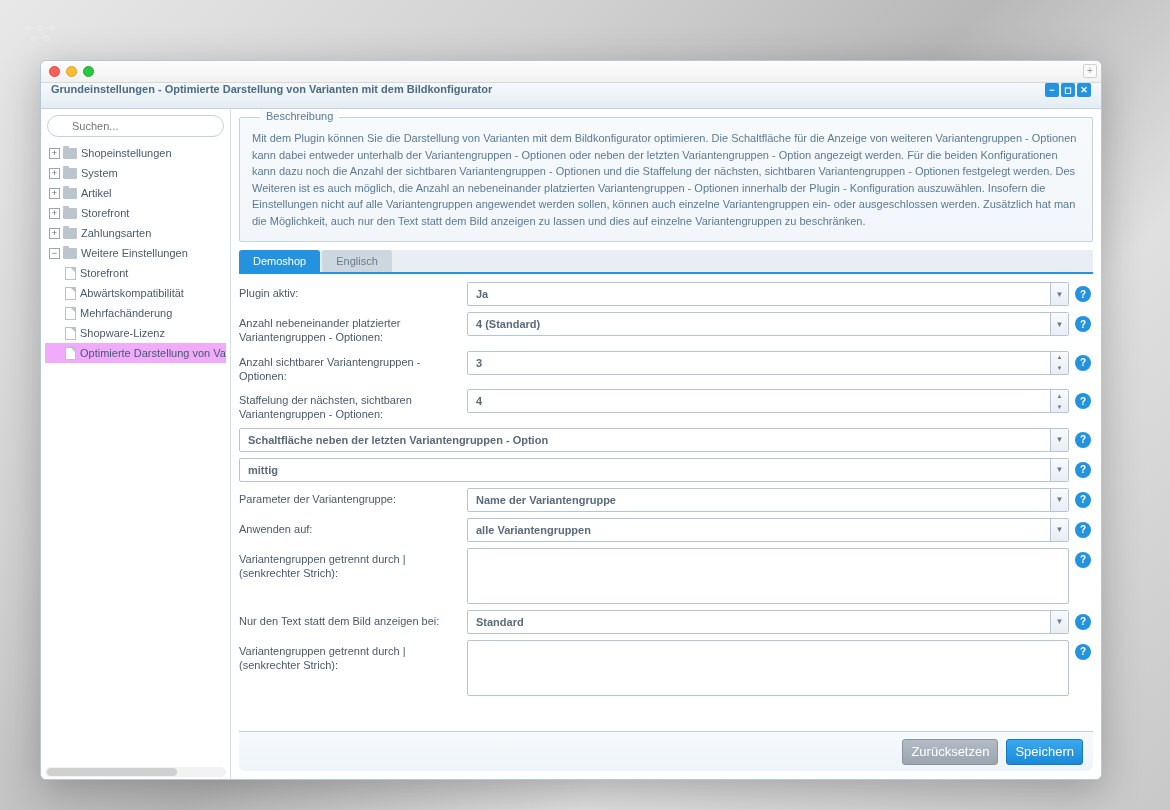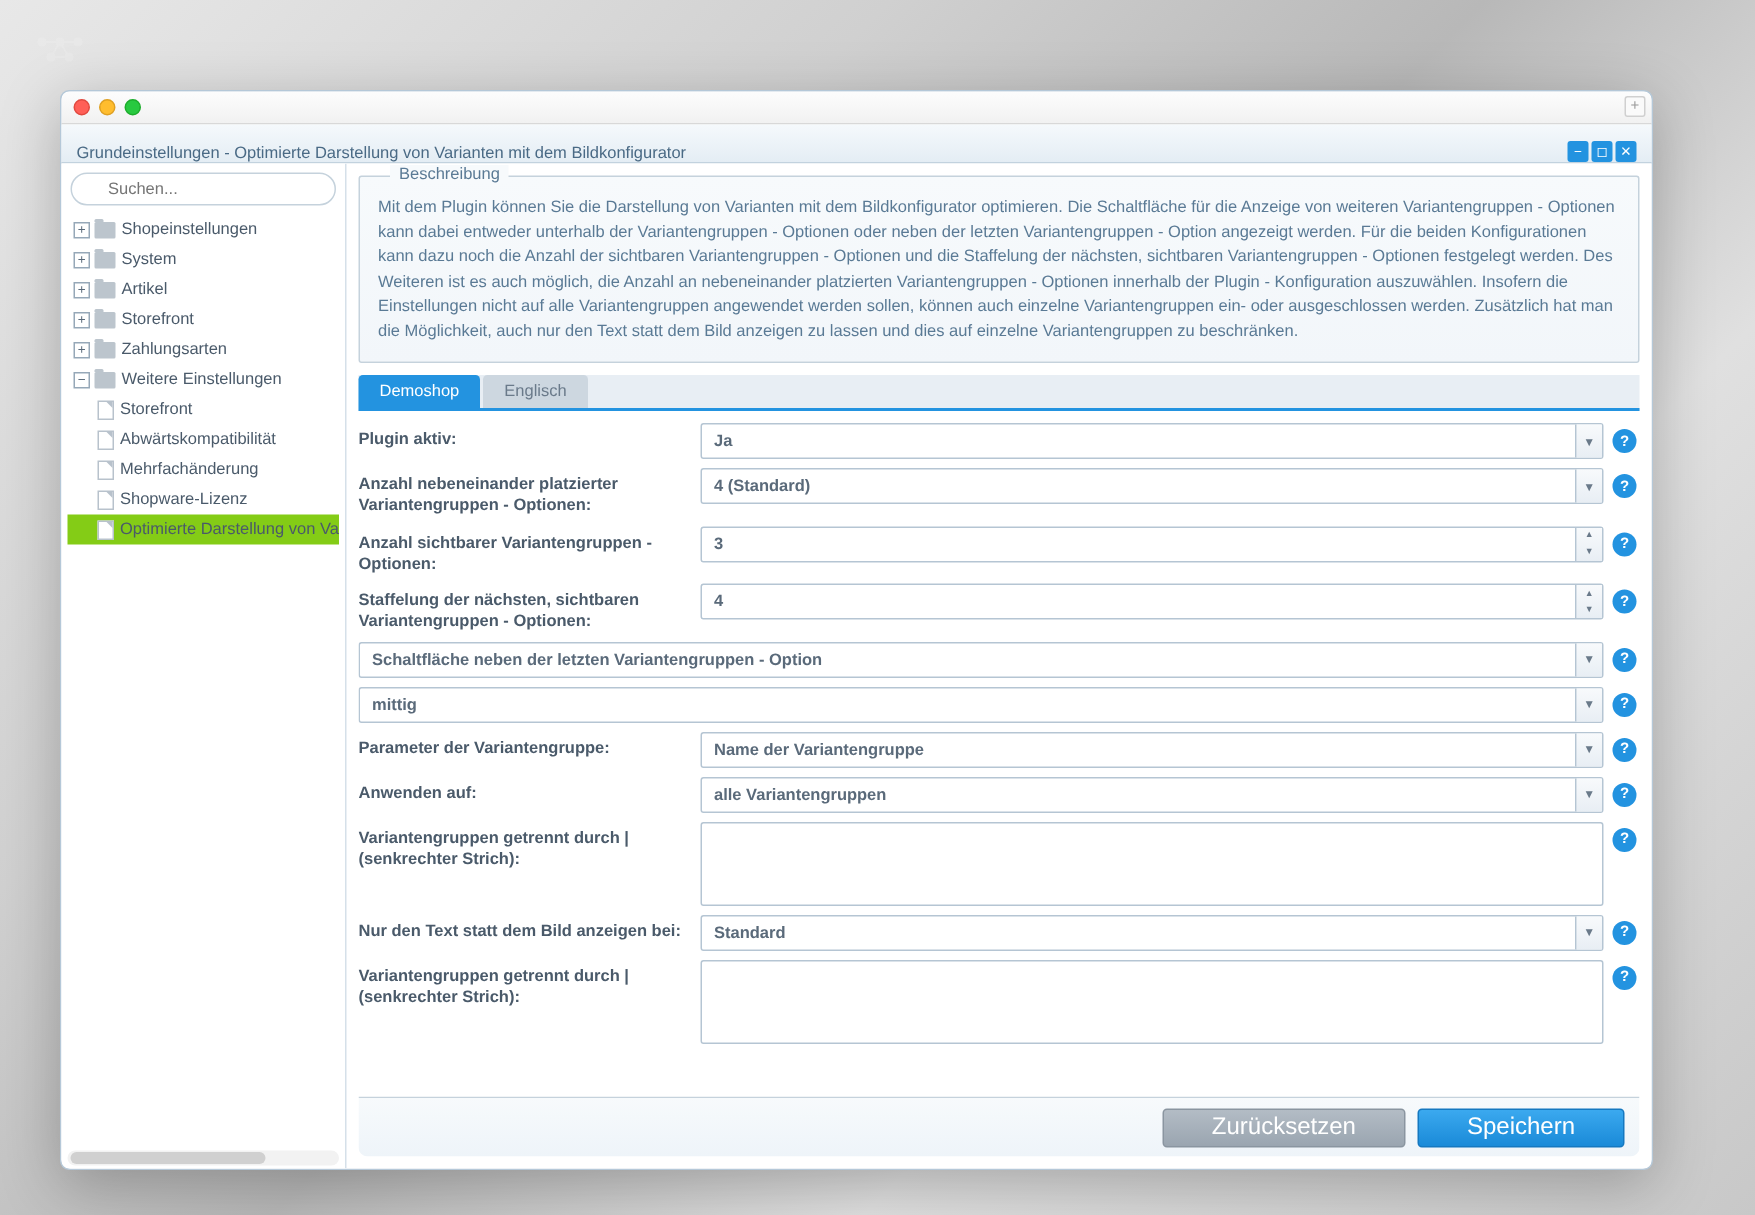--- a/index.html
+++ b/index.html
@@ -7,57 +7,57 @@
 .bg-pattern { position: absolute; top: 20px; left: 20px; opacity: 0.15; }
 .bg-pattern svg { width: 50px; height: 30px; }
 .window { position: absolute; top: 60px; left: 40px; width: 1062px; height: 720px; background: #fff; border: 1px solid #b5c8d8; border-radius: 6px; box-shadow: 0 10px 40px rgba(0,0,0,0.25); display: flex; flex-direction: column; }
 .titlebar { height: 22px; background: linear-gradient(#fdfdfd,#f1f1f1); border-bottom: 1px solid #d8d8d8; border-radius: 6px 6px 0 0; display: flex; align-items: center; padding: 0 8px; position: relative; }
 .traffic-lights { display: flex; gap: 6px; }
 .light { width: 11px; height: 11px; border-radius: 50%; }
 .light.red { background: #ff5f57; border: 1px solid #e1493f; }
 .light.yellow { background: #ffbd2e; border: 1px solid #dfa022; }
 .light.green { background: #28c940; border: 1px solid #1dad2c; }
 .titlebar-plus { position: absolute; right: 4px; top: 3px; width: 14px; height: 14px; border: 1px solid #d0d0d0; background: #fafafa; color: #999; font-size: 10px; text-align: center; line-height: 12px; border-radius: 2px; }
-.subheader { height: 26px; background: linear-gradient(#f5f9fc,#e4edf4); border-bottom: 1px solid #c2d2de; display: flex; align-items: flex-end; padding: 0 10px; font-weight: normal; color: #4a6a85; font-size: 11px; }
+.subheader { height: 26px; background: linear-gradient(#f5f9fc,#e4edf4); border-bottom: 1px solid #c2d2de; display: flex; align-items: flex-start; padding: 0 10px; font-weight: bold; color: #4a6a85; font-size: 11px; }
 .win-controls { margin-left: auto; display: flex; gap: 2px; }
 .win-btn { width: 14px; height: 14px; background: #2393e0; color: #fff; font-size: 9px; display: flex; align-items: center; justify-content: center; border-radius: 2px; cursor: pointer; }
 .body { flex: 1; display: flex; background: #fff; border-radius: 0 0 6px 6px; overflow: hidden; }
 .sidebar { width: 190px; border-right: 1px solid #d5e0e9; display: flex; flex-direction: column; background: #fff; padding: 4px 0 0 0; }
 .search-wrap { padding: 2px 6px 6px 6px; }
 .search { width: 100%; height: 22px; border: 1px solid #c5d2dc; border-radius: 11px; padding: 0 8px 0 24px; font-size: 11px; color: #888; background: #fff; position: relative; }
 .search-container { position: relative; }
 .search-icon { position: absolute; left: 8px; top: 5px; color: #999; font-size: 11px; }
 .tree { flex: 1; overflow-x: hidden; overflow-y: auto; padding: 0 4px; }
 .tree-item { display: flex; align-items: center; height: 20px; padding-left: 4px; color: #4a5a6a; cursor: pointer; white-space: nowrap; }
 .tree-item.child { padding-left: 20px; }
-.tree-item.selected { background: #84cc16; }
+.tree-item.selected { background: #f0abfc; }
 .expander { width: 11px; height: 11px; border: 1px solid #96a8b8; background: #fff; color: #5a6a7a; font-size: 9px; line-height: 9px; text-align: center; margin-right: 3px; }
 .folder-icon { width: 14px; height: 11px; background: #bcc5cd; border-radius: 1px; margin-right: 4px; position: relative; }
 .folder-icon::before { content: ''; position: absolute; top: -2px; left: 0; width: 6px; height: 2px; background: #bcc5cd; border-radius: 1px 1px 0 0; }
 .file-icon { width: 11px; height: 13px; background: #fff; border: 1px solid #b8c2cc; margin-right: 4px; position: relative; }
 .file-icon::before { content: ''; position: absolute; top: 0; right: 0; border-style: solid; border-width: 0 4px 4px 0; border-color: transparent #b8c2cc transparent transparent; }
 .main { flex: 1; display: flex; flex-direction: column; padding: 8px; overflow: hidden; }
 .fieldset { border: 1px solid #c5d2dc; border-radius: 2px; padding: 10px 12px 12px 12px; margin-bottom: 8px; background: linear-gradient(#f7fafc,#f2f6fa); }
 .fieldset-legend { font-size: 11px; color: #5a7a95; padding: 0 6px; margin-left: 8px; background: #f7fafc; position: relative; top: -18px; display: inline-block; }
 .fieldset-body { margin-top: -10px; color: #5a7a95; font-size: 11px; line-height: 1.5; }
 .tabs { display: flex; border-bottom: 2px solid #2393e0; background: #e8eef4; }
 .tab { padding: 5px 14px; color: #6a7a8a; background: #cdd7e0; border-radius: 3px 3px 0 0; margin-right: 2px; cursor: pointer; font-size: 11px; }
 .tab.active { background: #2393e0; color: #fff; }
 .form-area { flex: 1; overflow-y: auto; padding: 8px 2px 8px 0; }
 .form-row { display: flex; align-items: flex-start; margin-bottom: 6px; }
-.form-label { width: 228px; padding: 4px 8px 0 0; color: #4a5a6a; font-weight: bold; font-size: 11px; line-height: 1.3; }
+.form-label { width: 228px; padding: 4px 8px 0 0; color: #4a5a6a; font-weight: normal; font-size: 11px; line-height: 1.3; }
 .form-control { flex: 1; display: flex; align-items: flex-start; }
 .select, .spinner, .textarea { flex: 1; height: 24px; border: 1px solid #b5c5d3; background: #fff; border-radius: 2px; display: flex; align-items: center; padding: 0 24px 0 8px; color: #5a6a7a; font-size: 11px; position: relative; font-weight: bold; }
 .textarea { height: 56px; align-items: flex-start; padding-top: 4px; }
 .trigger { position: absolute; right: 0; top: 0; width: 18px; height: 100%; background: linear-gradient(#f8fafc,#e8eef4); border-left: 1px solid #b5c5d3; display: flex; align-items: center; justify-content: center; color: #6a7a8a; font-size: 8px; }
 .spinner .trigger { flex-direction: column; gap: 0; }
 .spinner .trigger span { height: 50%; display: flex; align-items: center; font-size: 6px; }
 .help { width: 16px; height: 16px; border-radius: 50%; background: #2393e0; color: #fff; display: flex; align-items: center; justify-content: center; font-size: 10px; font-weight: bold; margin-left: 6px; margin-top: 4px; cursor: pointer; }
 .footer { height: 40px; border-top: 1px solid #c5d2dc; background: linear-gradient(#f7fafc,#eef4f9); display: flex; align-items: center; justify-content: flex-end; padding: 0 10px; gap: 8px; border-radius: 0 0 6px 6px; }
-.btn { height: 26px; padding: 0 32px; border-radius: 3px; font-size: 16px; cursor: pointer; display: flex; align-items: center; border: 1px solid; }
+.btn { height: 26px; padding: 0 8px; border-radius: 3px; font-size: 13px; cursor: pointer; display: flex; align-items: center; border: 1px solid; }
 .btn-grey { background: linear-gradient(#b3bcc5,#9aa5b0); border-color: #8a95a0; color: #fff; }
 .btn-blue { background: linear-gradient(#3ba9ef,#1a8ad8); border-color: #1578c0; color: #fff; }
 .hscroll { height: 10px; background: #f2f2f2; margin: 2px 4px; border-radius: 5px; position: relative; }
 .hscroll-thumb { position: absolute; left: 2px; top: 1px; width: 130px; height: 8px; background: #d0d0d0; border-radius: 4px; }
 </style>
 </head>
 <body>
 <div class="bg-pattern">
 <svg viewBox="0 0 50 30">
       <circle cx="8" cy="8" r="3" fill="#fff"></circle>

